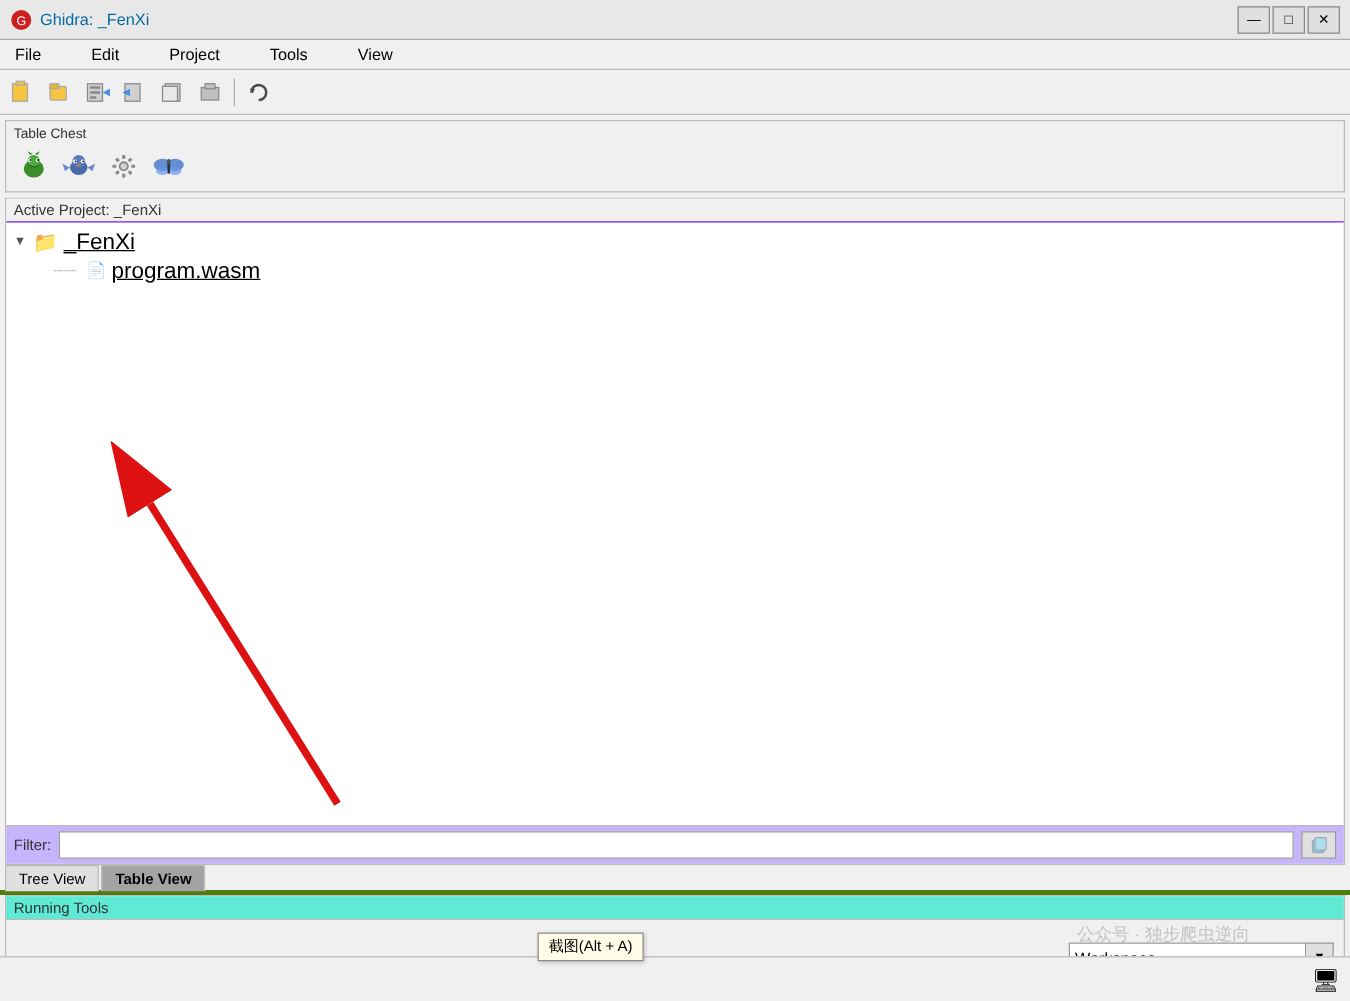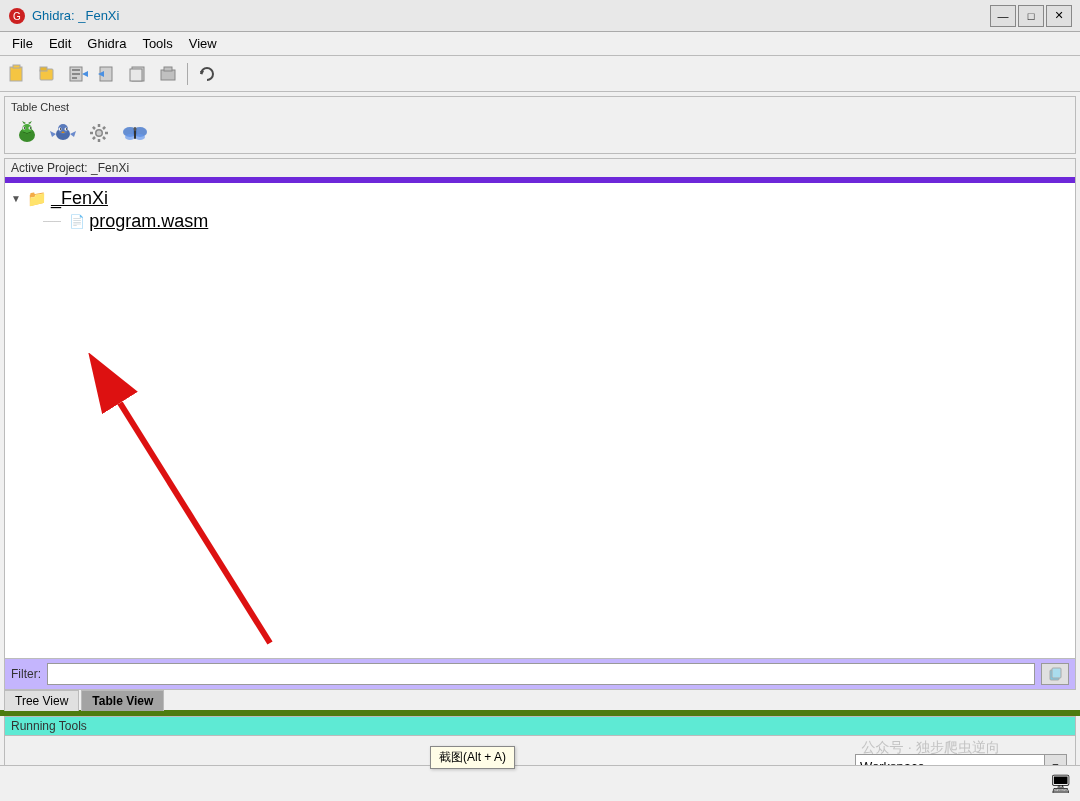--- a/index.html
+++ b/index.html
@@ -53,20 +53,21 @@
     }
 
     
     .menu-bar {
       background: #f0f0f0;
       height: 24px;
       display: flex;
       align-items: center;
       padding: 0 4px;
       border-bottom: 1px solid #bbb;
+      gap: 24px;
     }
     .menu-item {
       padding: 2px 8px;
       cursor: pointer;
       font-size: 13px;
     }
 
     
     .toolbar {
       background: #f0f0f0;
@@ -128,21 +129,21 @@
       margin: 0 4px 4px 4px;
       background: #fff;
       display: flex;
       flex-direction: column;
     }
     .project-header {
       background: #f0f0f0;
       padding: 2px 6px;
       font-size: 12px;
       color: #333;
-      border-bottom: 6px solid #6d28d9;
+      border-bottom: 1px solid #6d28d9;
     }
     .project-tree {
       flex: 1;
       padding: 4px;
       overflow-y: auto;
       min-height: 300px;
     }
     .tree-item {
       display: flex;
       align-items: center;
@@ -193,21 +194,21 @@
       align-items: center;
       justify-content: center;
     }
 
     
     .tabs-bar {
       display: flex;
       align-items: flex-end;
       padding: 0 4px;
       background: #f0f0f0;
-      border-bottom: 6px solid #4d7c0f;
+      border-bottom: 4px solid #4d7c0f;
       gap: 2px;
     }
     .tab {
       padding: 3px 10px;
       border: 1px solid #bbb;
       border-bottom: none;
       background: #e0e0e0;
       font-size: 12px;
       cursor: pointer;
       margin-bottom: -1px;
@@ -340,21 +341,21 @@
     <div class="title-bar-controls">
       <div class="title-bar-btn">—</div>
       <div class="title-bar-btn">□</div>
       <div class="title-bar-btn">✕</div>
     </div>
   </div>
 
   <div class="menu-bar">
     <div class="menu-item">File</div>
     <div class="menu-item">Edit</div>
-    <div class="menu-item">Ghidra</div>
+    <div class="menu-item">Project</div>
     <div class="menu-item">Tools</div>
     <div class="menu-item">View</div>
   </div>
 
   <div class="toolbar">
     <button class="toolbar-btn">
 
       <svg width="20" height="20" viewBox="0 0 20 20">
           <rect x="2" y="3" width="12" height="14" fill="#f5c542" stroke="#aaa" stroke-width="1"></rect>
           <rect x="5" y="1" width="7" height="3" fill="#f5c542" stroke="#aaa" stroke-width="1"></rect>

